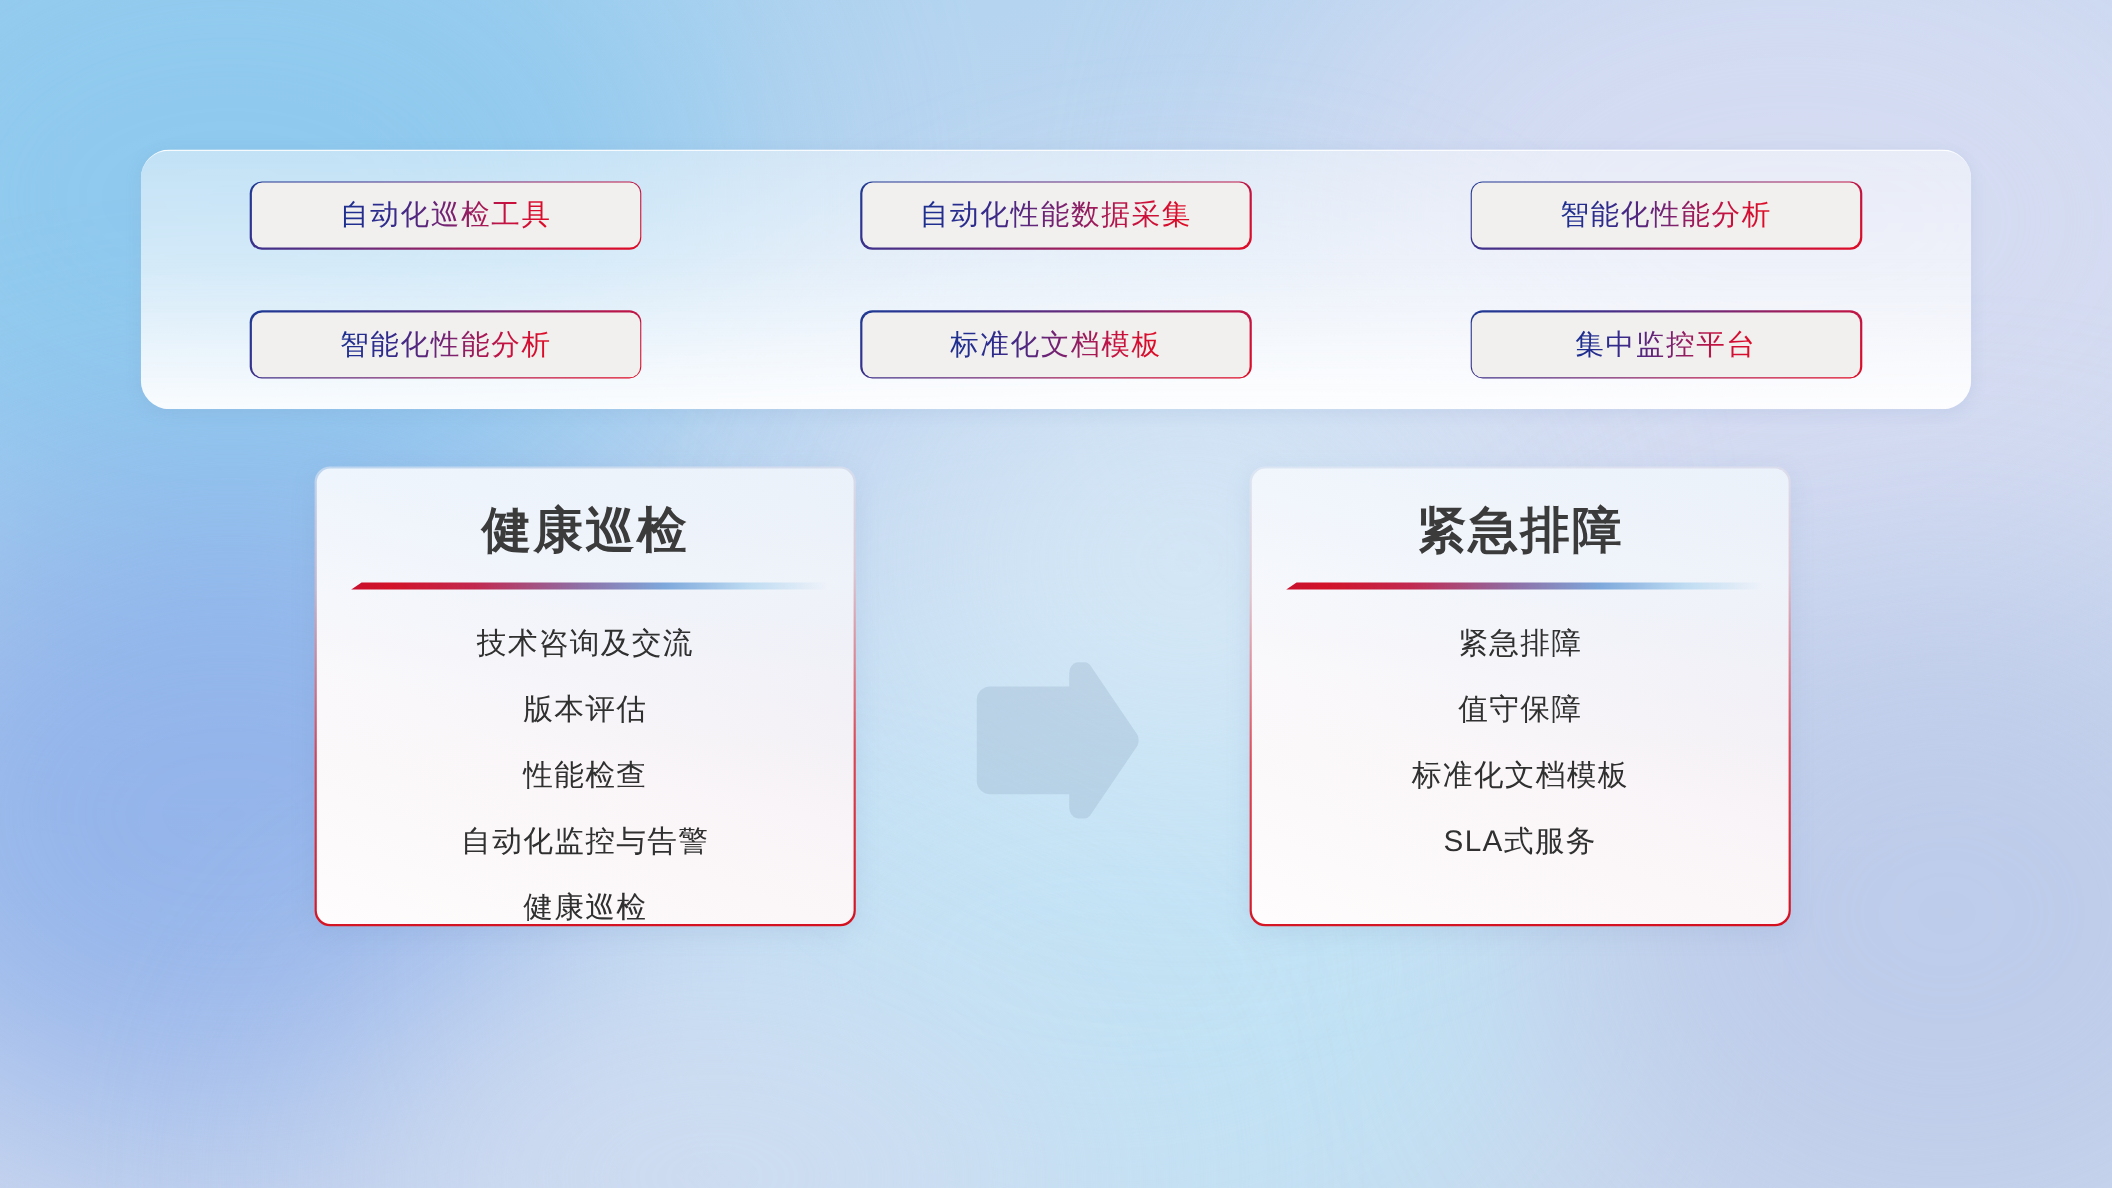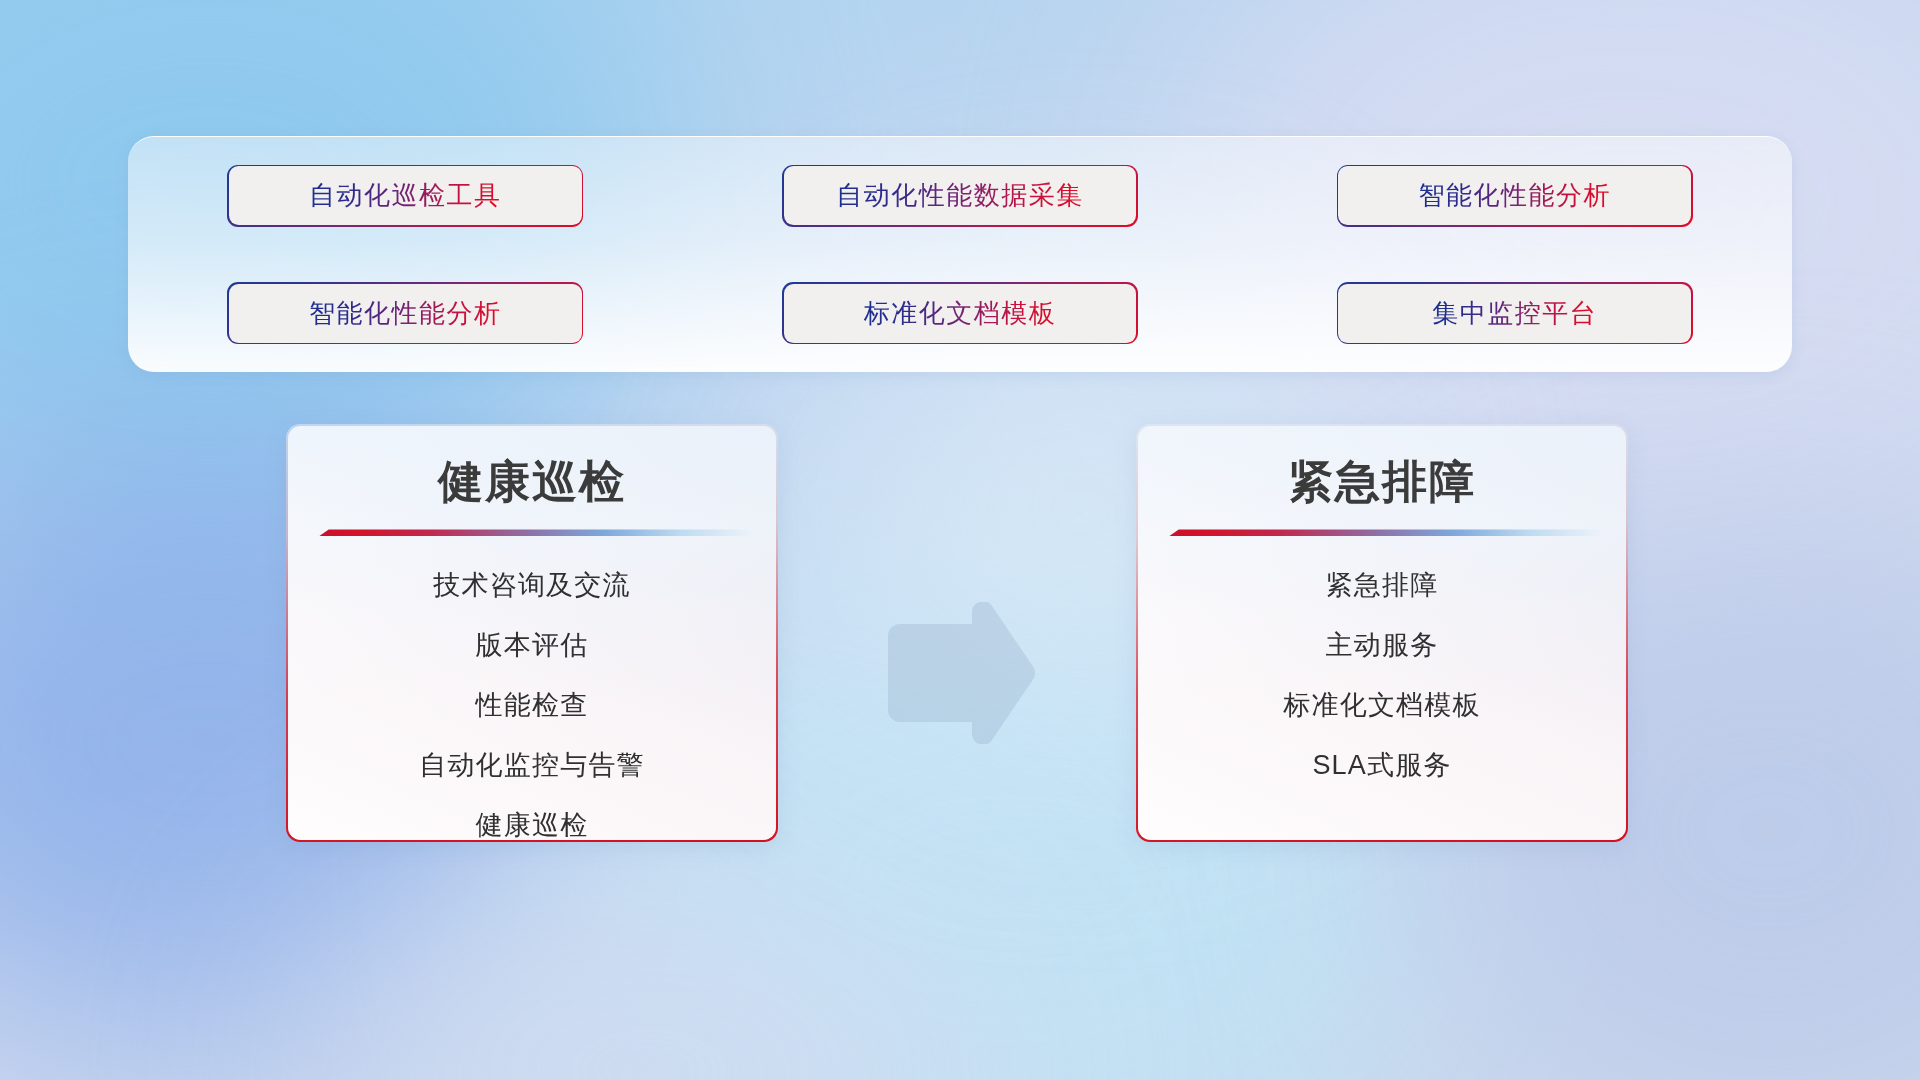--- a/index.html
+++ b/index.html
@@ -268,20 +268,20 @@
                L24 120 A12 12 0 0 1 12 108 Z" fill="rgba(150,175,200,0.32)"></path>
     </svg>
   </div>
 
   <div class="card" id="card-reactive">
     <div class="card-inner">
       <div class="card-title">紧急排障</div>
       <div class="card-divider"></div>
       <ul class="card-list">
         <li>紧急排障</li>
-        <li>主动服务</li>
+        <li>值守保障</li>
         <li>标准化文档模板</li>
         <li>SLA式服务</li>
       </ul>
     </div>
   </div>
 
 </div>
 
 </body></html>

